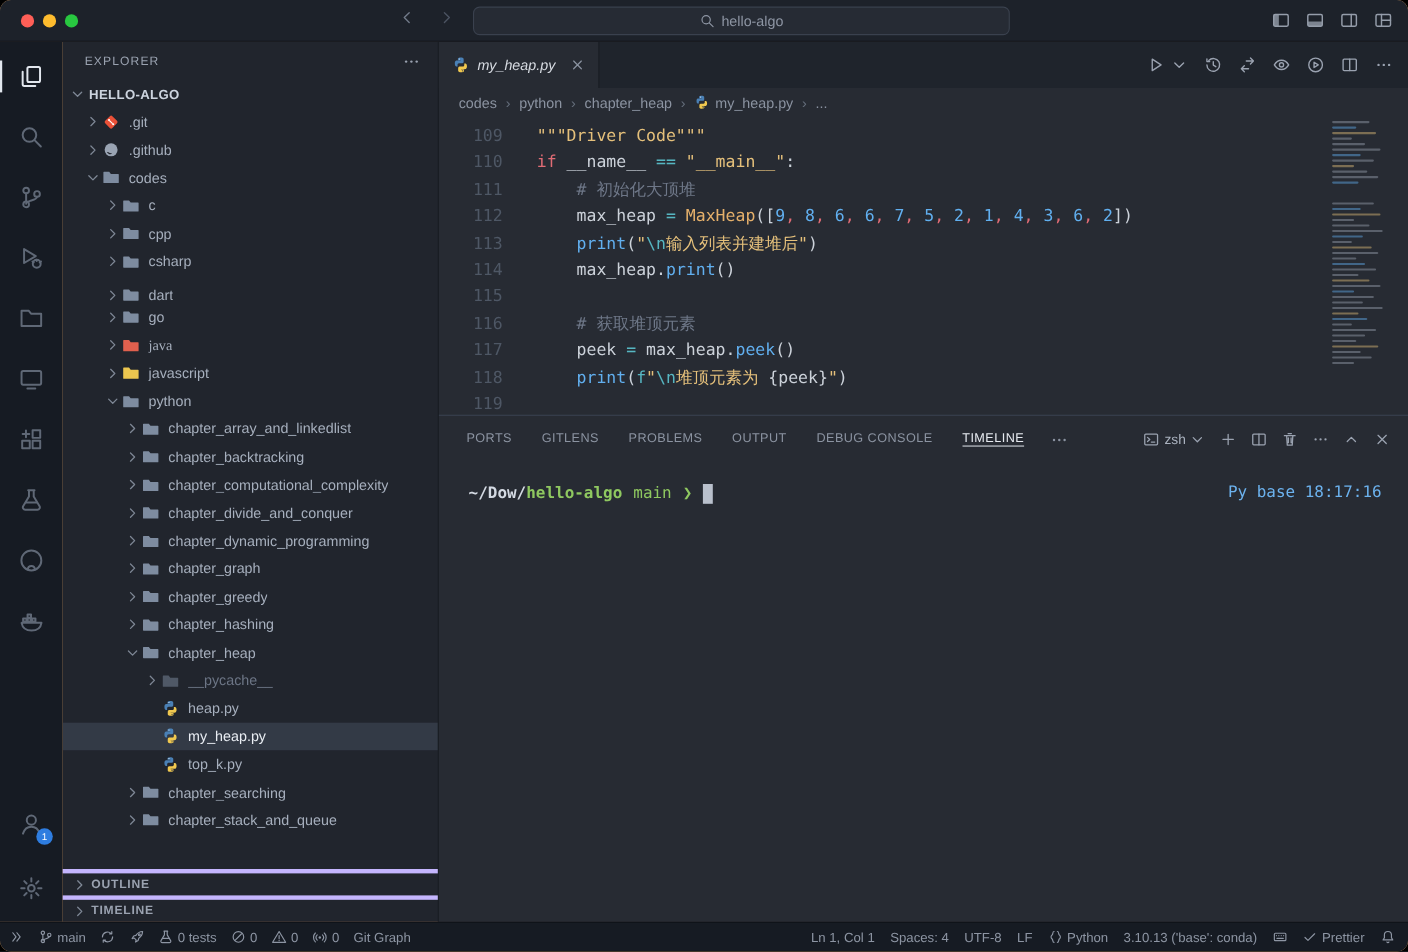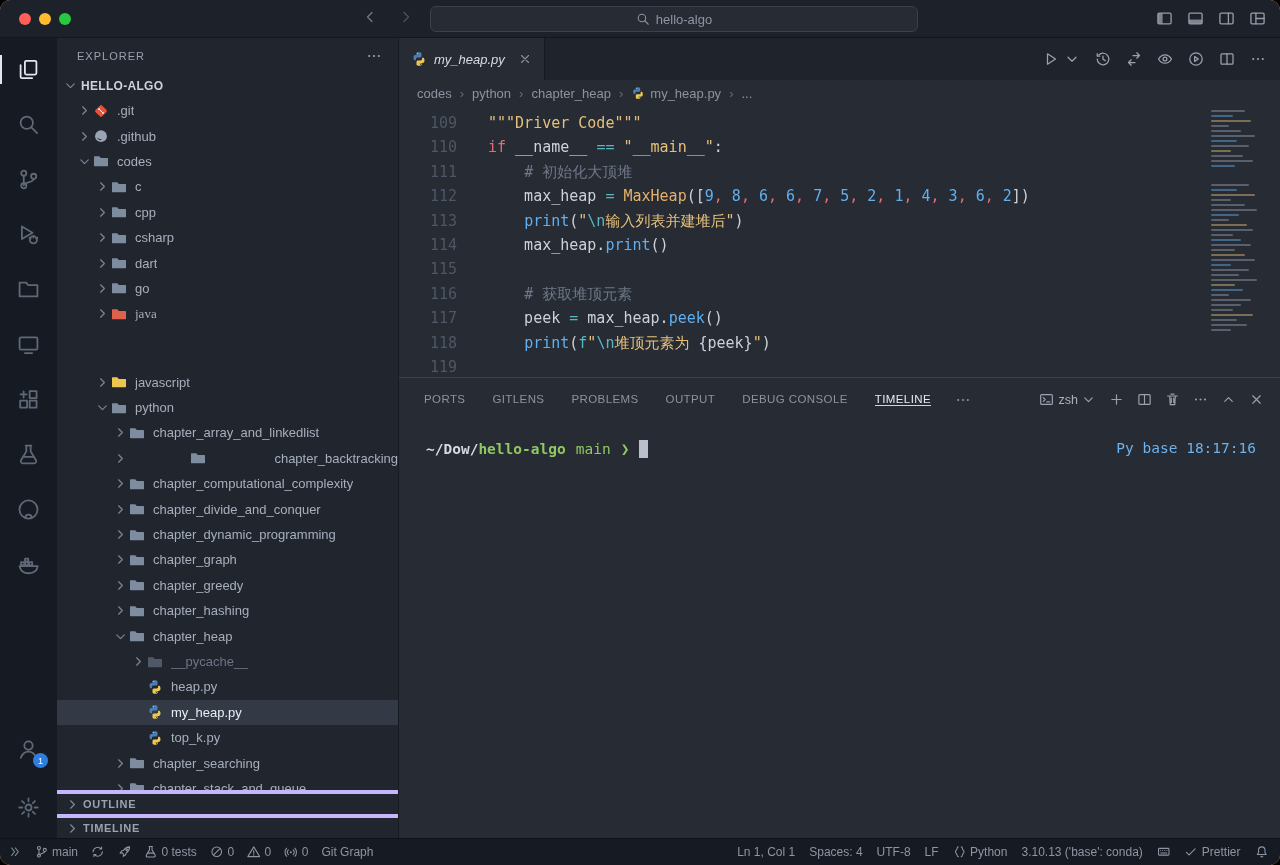--- a/index.html
+++ b/index.html
@@ -321,67 +321,67 @@
                 <path d="M6 4l4 4-4 4"></path>
               </svg>
             </span>
             <span class="ficon">
               <svg width="16" height="16" viewBox="0 0 16 16" fill="none" stroke="currentColor" stroke-width="1.25" stroke-linecap="round" stroke-linejoin="round">
                 <path d="M1.5 3.2h4.8l1.5 1.9h6.7c.3 0 .5.2.5.5v7.2c0 .3-.2.5-.5.5H1.5c-.3 0-.5-.2-.5-.5V3.7c0-.3.2-.5.5-.5z" fill="#7e8ca0" stroke="none"></path>
               </svg>
             </span>
             <span class="lbl">csharp</span>
           </div>
+          <div class="row" style="padding-left: 38px; align-items: flex-end;">
+            <span class="chev">
+              <svg width="15" height="15" viewBox="0 0 16 16" fill="none" stroke="currentColor" stroke-width="1.25" stroke-linecap="round" stroke-linejoin="round">
+                <path d="M6 4l4 4-4 4"></path>
+              </svg>
+            </span>
+            <span class="ficon">
+              <svg width="16" height="16" viewBox="0 0 16 16" fill="none" stroke="currentColor" stroke-width="1.25" stroke-linecap="round" stroke-linejoin="round">
+                <path d="M1.5 3.2h4.8l1.5 1.9h6.7c.3 0 .5.2.5.5v7.2c0 .3-.2.5-.5.5H1.5c-.3 0-.5-.2-.5-.5V3.7c0-.3.2-.5.5-.5z" fill="#7e8ca0" stroke="none"></path>
+              </svg>
+            </span>
+            <span class="lbl">dart</span>
+          </div>
           <div class="row" style="padding-left: 38px;">
             <span class="chev">
               <svg width="15" height="15" viewBox="0 0 16 16" fill="none" stroke="currentColor" stroke-width="1.25" stroke-linecap="round" stroke-linejoin="round">
                 <path d="M6 4l4 4-4 4"></path>
               </svg>
             </span>
             <span class="ficon">
               <svg width="16" height="16" viewBox="0 0 16 16" fill="none" stroke="currentColor" stroke-width="1.25" stroke-linecap="round" stroke-linejoin="round">
                 <path d="M1.5 3.2h4.8l1.5 1.9h6.7c.3 0 .5.2.5.5v7.2c0 .3-.2.5-.5.5H1.5c-.3 0-.5-.2-.5-.5V3.7c0-.3.2-.5.5-.5z" fill="#7e8ca0" stroke="none"></path>
               </svg>
             </span>
-            <span class="lbl">dart</span>
+            <span class="lbl">go</span>
+          </div>
+          <div class="row" style="padding-left: 38px; font-family: Liberation Serif, serif;">
+            <span class="chev">
+              <svg width="15" height="15" viewBox="0 0 16 16" fill="none" stroke="currentColor" stroke-width="1.25" stroke-linecap="round" stroke-linejoin="round">
+                <path d="M6 4l4 4-4 4"></path>
+              </svg>
+            </span>
+            <span class="ficon">
+              <svg width="16" height="16" viewBox="0 0 16 16" fill="none" stroke="currentColor" stroke-width="1.25" stroke-linecap="round" stroke-linejoin="round">
+                <path d="M1.5 3.2h4.8l1.5 1.9h6.7c.3 0 .5.2.5.5v7.2c0 .3-.2.5-.5.5H1.5c-.3 0-.5-.2-.5-.5V3.7c0-.3.2-.5.5-.5z" fill="#e0604e" stroke="none"></path>
+              </svg>
+            </span>
+            <span class="lbl">java</span>
           </div>
           <div class="row" style="padding-left: 38px;">
             <span class="chev">
               <svg width="15" height="15" viewBox="0 0 16 16" fill="none" stroke="currentColor" stroke-width="1.25" stroke-linecap="round" stroke-linejoin="round">
                 <path d="M6 4l4 4-4 4"></path>
               </svg>
             </span>
             <span class="ficon">
               <svg width="16" height="16" viewBox="0 0 16 16" fill="none" stroke="currentColor" stroke-width="1.25" stroke-linecap="round" stroke-linejoin="round">
-                <path d="M1.5 3.2h4.8l1.5 1.9h6.7c.3 0 .5.2.5.5v7.2c0 .3-.2.5-.5.5H1.5c-.3 0-.5-.2-.5-.5V3.7c0-.3.2-.5.5-.5z" fill="#7e8ca0" stroke="none"></path>
-              </svg>
-            </span>
-            <span class="lbl">go</span>
-          </div>
-          <div class="row" style="padding-left: 38px; font-family: Liberation Serif, serif;">
-            <span class="chev">
-              <svg width="15" height="15" viewBox="0 0 16 16" fill="none" stroke="currentColor" stroke-width="1.25" stroke-linecap="round" stroke-linejoin="round">
-                <path d="M6 4l4 4-4 4"></path>
-              </svg>
-            </span>
-            <span class="ficon">
-              <svg width="16" height="16" viewBox="0 0 16 16" fill="none" stroke="currentColor" stroke-width="1.25" stroke-linecap="round" stroke-linejoin="round">
-                <path d="M1.5 3.2h4.8l1.5 1.9h6.7c.3 0 .5.2.5.5v7.2c0 .3-.2.5-.5.5H1.5c-.3 0-.5-.2-.5-.5V3.7c0-.3.2-.5.5-.5z" fill="#e0604e" stroke="none"></path>
-              </svg>
-            </span>
-            <span class="lbl">java</span>
-          </div>
-          <div class="row" style="padding-left: 38px; margin-top: 43px;">
-            <span class="chev">
-              <svg width="15" height="15" viewBox="0 0 16 16" fill="none" stroke="currentColor" stroke-width="1.25" stroke-linecap="round" stroke-linejoin="round">
-                <path d="M6 4l4 4-4 4"></path>
-              </svg>
-            </span>
-            <span class="ficon">
-              <svg width="16" height="16" viewBox="0 0 16 16" fill="none" stroke="currentColor" stroke-width="1.25" stroke-linecap="round" stroke-linejoin="round">
                 <path d="M1.5 3.2h4.8l1.5 1.9h6.7c.3 0 .5.2.5.5v7.2c0 .3-.2.5-.5.5H1.5c-.3 0-.5-.2-.5-.5V3.7c0-.3.2-.5.5-.5z" fill="#ecc64f" stroke="none"></path>
               </svg>
             </span>
             <span class="lbl">javascript</span>
           </div>
           <div class="row" style="padding-left: 38px;">
             <span class="chev">
               <svg width="15" height="15" viewBox="0 0 16 16" fill="none" stroke="currentColor" stroke-width="1.25" stroke-linecap="round" stroke-linejoin="round">
                 <path d="M4 6.2l4 4 4-4"></path>
               </svg>
@@ -399,21 +399,21 @@
                 <path d="M6 4l4 4-4 4"></path>
               </svg>
             </span>
             <span class="ficon">
               <svg width="16" height="16" viewBox="0 0 16 16" fill="none" stroke="currentColor" stroke-width="1.25" stroke-linecap="round" stroke-linejoin="round">
                 <path d="M1.5 3.2h4.8l1.5 1.9h6.7c.3 0 .5.2.5.5v7.2c0 .3-.2.5-.5.5H1.5c-.3 0-.5-.2-.5-.5V3.7c0-.3.2-.5.5-.5z" fill="#7e8ca0" stroke="none"></path>
               </svg>
             </span>
             <span class="lbl">chapter_array_and_linkedlist</span>
           </div>
-          <div class="row" style="padding-left: 56px; justify-content: space-between;">
+          <div class="row" style="padding-left: 56px;">
             <span class="chev">
               <svg width="15" height="15" viewBox="0 0 16 16" fill="none" stroke="currentColor" stroke-width="1.25" stroke-linecap="round" stroke-linejoin="round">
                 <path d="M6 4l4 4-4 4"></path>
               </svg>
             </span>
             <span class="ficon">
               <svg width="16" height="16" viewBox="0 0 16 16" fill="none" stroke="currentColor" stroke-width="1.25" stroke-linecap="round" stroke-linejoin="round">
                 <path d="M1.5 3.2h4.8l1.5 1.9h6.7c.3 0 .5.2.5.5v7.2c0 .3-.2.5-.5.5H1.5c-.3 0-.5-.2-.5-.5V3.7c0-.3.2-.5.5-.5z" fill="#7e8ca0" stroke="none"></path>
               </svg>
             </span>

